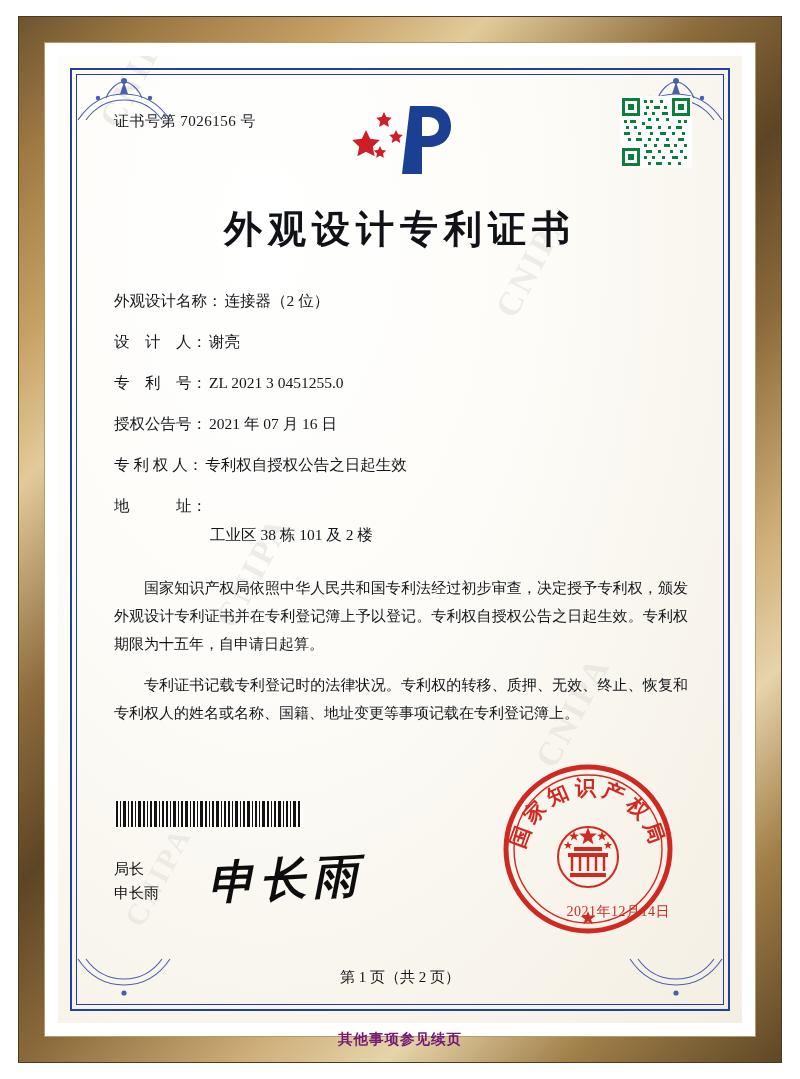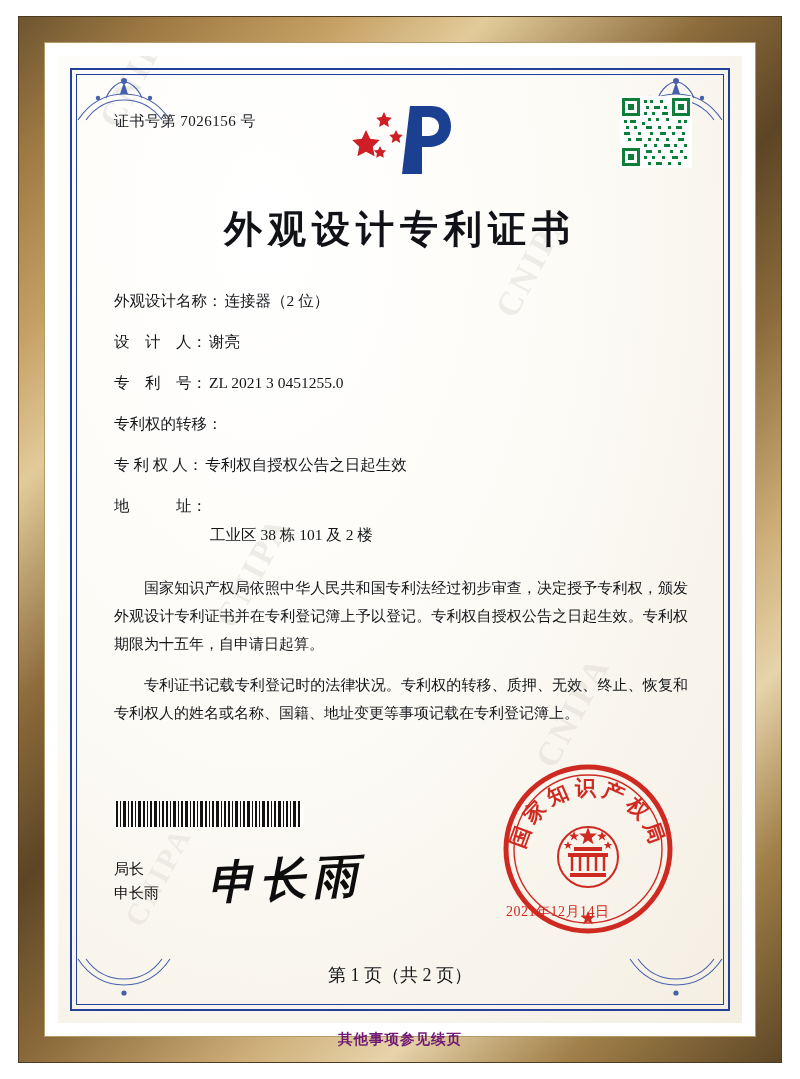--- a/index.html
+++ b/index.html
@@ -237,33 +237,33 @@
     bottom: 86px;
     width: 176px;
     height: 176px;
   }
   .seal svg { display:block; width:100%; height:100%; }
   .seal-date {
     position: absolute;
     right: 72px;
     bottom: 102px;
     width: 164px;
-    text-align: left;
+    text-align: right;
     color: #cf2a22;
     font-size: 14px;
     letter-spacing: .5px;
   }
 
   
   .page-num {
     position: absolute;
     left: 0; right: 0;
     bottom: 36px;
     text-align: center;
-    font-size: 18px;
+    font-size: 15px;
     color: #15171b;
   }
   .note-outside {
     position: absolute;
     left: 0; right: 0;
     bottom: 30px;
     text-align: center;
     font-size: 14.5px;
     font-weight: bold;
     color: #701a75;
@@ -430,21 +430,22 @@
           <span class="f-label">设　计　人：</span>
           <span class="f-value">谢亮</span>
         </div>
 
         <div class="field-row">
           <span class="f-label">专　利　号：</span>
           <span class="f-value">ZL 2021 3 0451255.0</span>
         </div>
 
         <div class="field-row">
-          <span class="f-label">专利权的转移：</span>
+          <span class="f-label">授权公告号：</span>
+          <span class="f-value">2021 年 07 月 16 日</span>
         </div>
 
         <div class="field-row">
           <span class="f-label">专 利 权 人：</span>
           <span class="f-value">专利权自授权公告之日起生效</span>
         </div>
 
         <div class="field-row">
           <span class="f-label">地　　　址：</span>
         </div>

